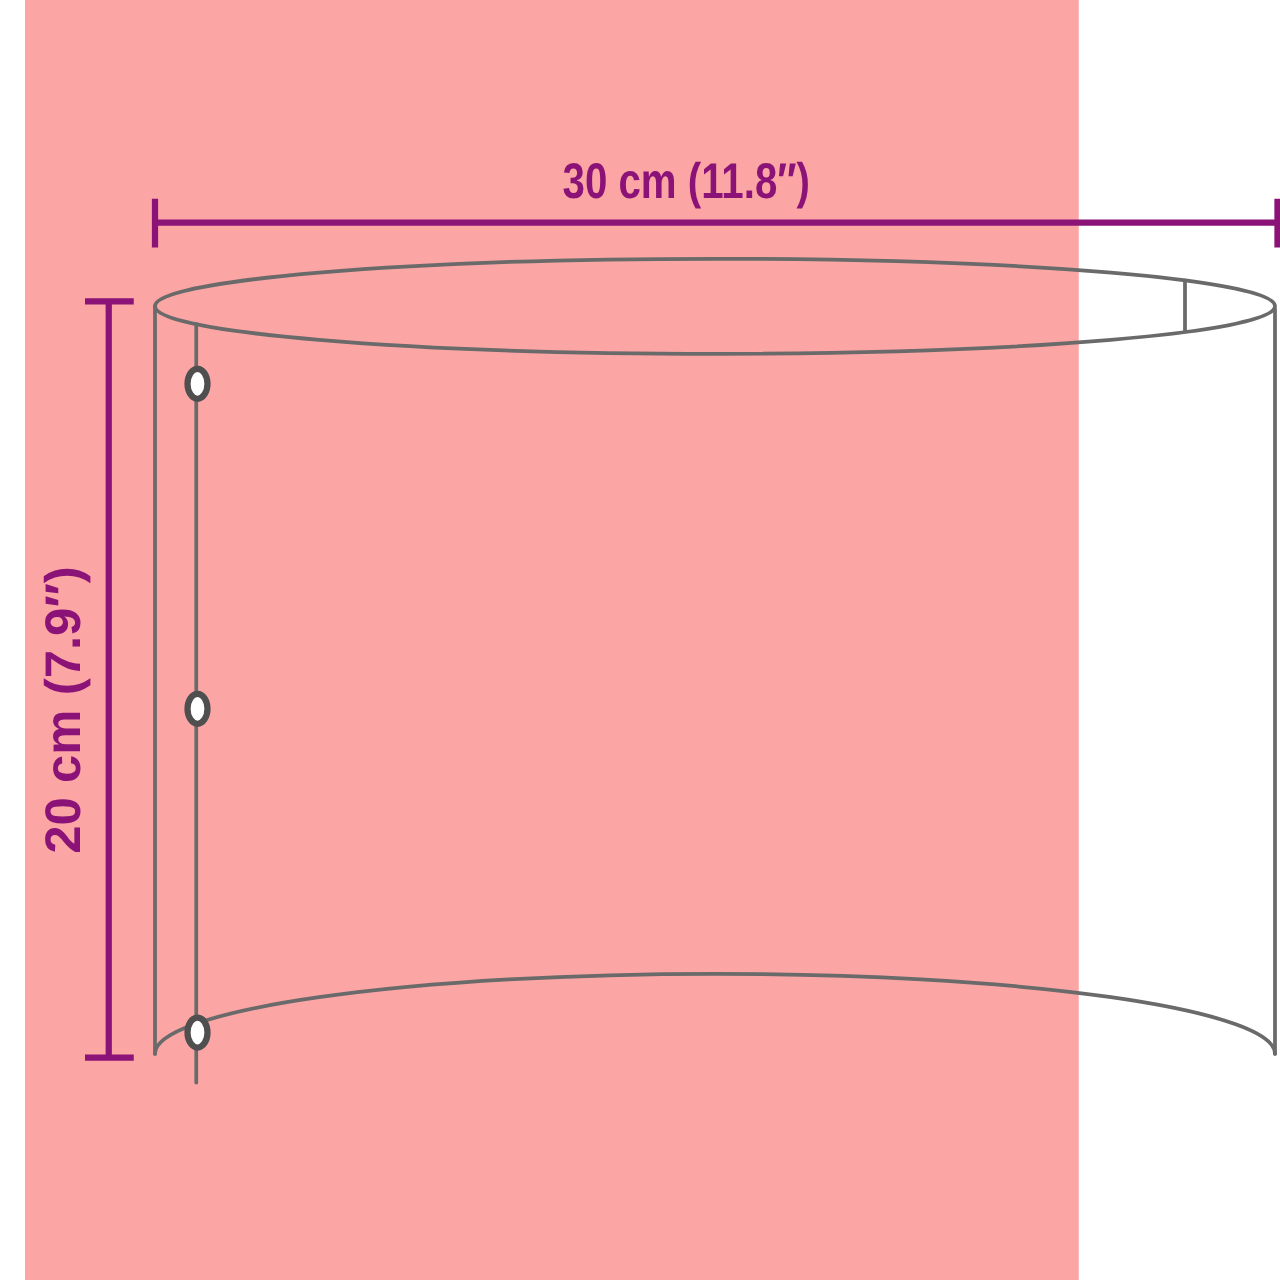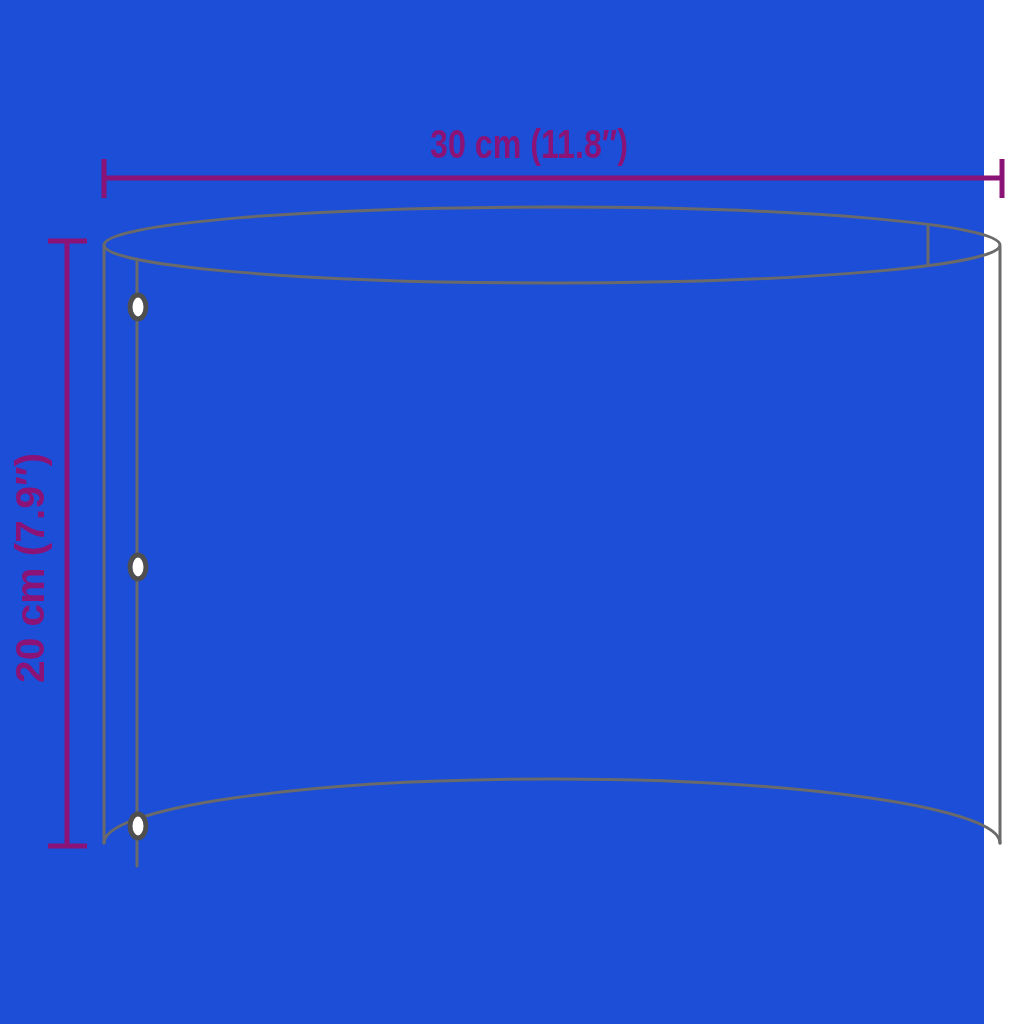--- a/index.html
+++ b/index.html
@@ -6,23 +6,24 @@
     margin: 0;
     padding: 0;
     background: #ffffff;
     width: 1024px;
     height: 1024px;
     overflow: hidden;
     font-family: "Liberation Sans", sans-serif;
   }
   .canvas {
     position: relative;
-    width: 984px;
+    width: 843px;
     height: 1024px;
-    background: #1d4ed8;
+    background: #fca5a5;
+    margin-left: 20px;
   }
   svg { display: block; }
   .dim-text {
     font-family: "Liberation Sans", "DejaVu Sans", sans-serif;
     font-weight: 700;
   }
 </style>
 </head>
 <body>
 

